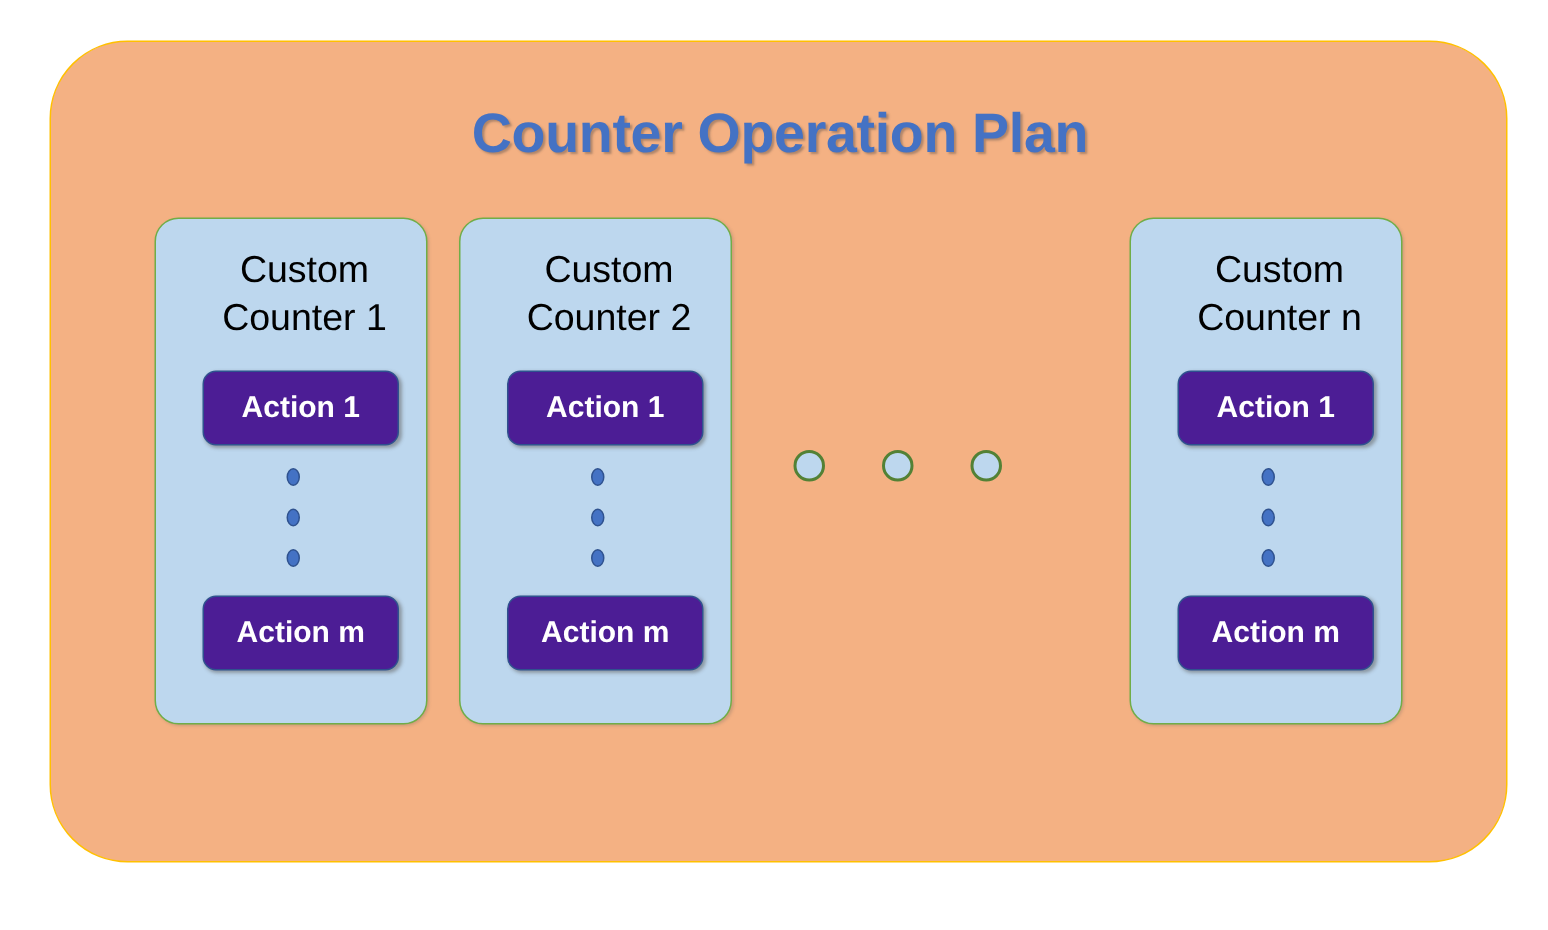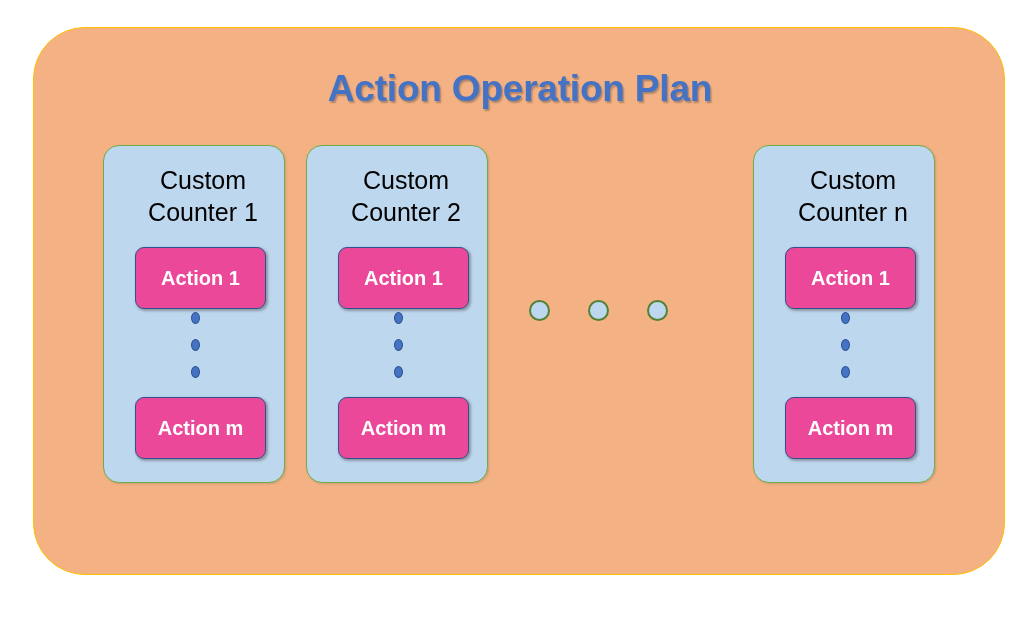--- a/index.html
+++ b/index.html
@@ -77,22 +77,22 @@
     font-size: 25px;
     line-height: 32px;
     color: #000000;
     white-space: pre-line;
   }
 
   .action-btn {
     position: absolute;
     left: 31px;
     width: 131px;
-    height: 62px;
-    background: #ec4899;
+    height: 50px;
+    background: #4c1d95;
     border: 1px solid #2F528F;
     border-radius: 9px;
     box-sizing: border-box;
     color: #FFFFFF;
     font-size: 20px;
     font-weight: bold;
     display: flex;
     align-items: center;
     justify-content: center;
     box-shadow: 1.5px 1.5px 2.5px rgba(80, 75, 70, 0.45);
@@ -137,21 +137,21 @@
     border: 2px solid #538135;
     border-radius: 50%;
     box-sizing: border-box;
   }
 </style>
 </head>
 <body>
 
 <div id="plan-container">
 
-  <div id="plan-title">Action Operation Plan</div>
+  <div id="plan-title">Counter Operation Plan</div>
 
   <div id="counters-row">
 
     <div class="counter-card card-1">
       <div class="counter-title">Custom
 Counter 1</div>
       <div class="action-btn action-first">Action 1</div>
       <div class="vdots">
         <span class="vdot"></span>
         <span class="vdot"></span>

